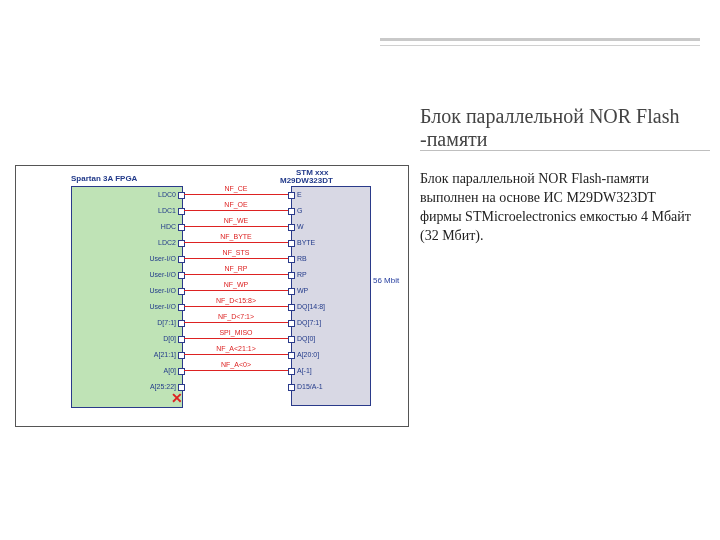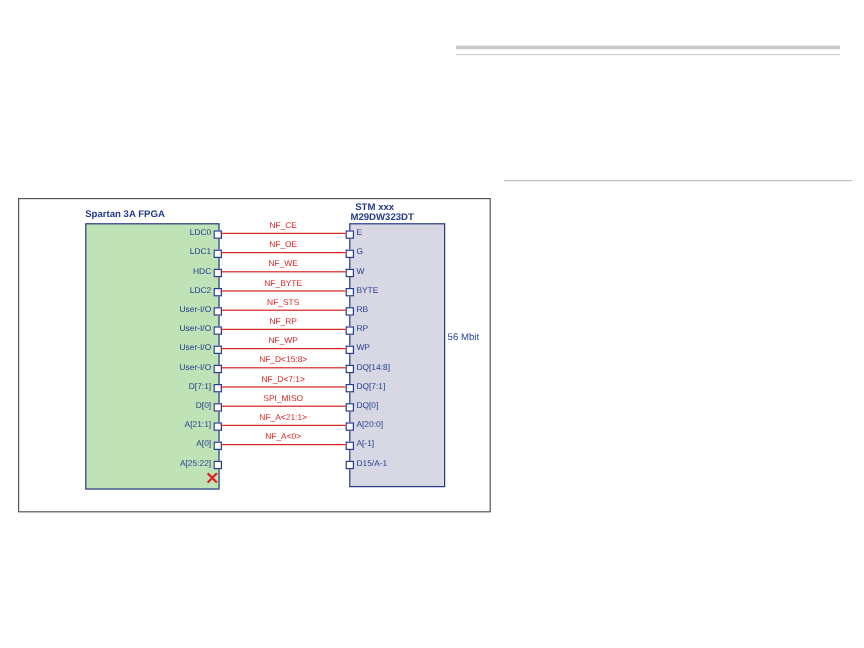--- a/index.html
+++ b/index.html
@@ -25,28 +25,30 @@
   .xmark{position:absolute;font-family:Arial;font-size:14px;color:#d22;font-weight:bold;}
   .sidebits{position:absolute;font-size:8px;color:#2840a0;}
 </style>
 </head>
 <body>
 <div class="page">
 
   <div class="hr-top"></div>
   <div class="hr-top2"></div>
 
+  <div class="title">Блок параллельной NOR Flash -памяти</div>
   <div class="hr-title"></div>
+  <div class="body">Блок параллельной NOR Flash-памяти выполнен на основе ИС M29DW323DT фирмы STMicroelectronics емкостью 4 Мбайт (32 Мбит).</div>
 
   <div class="diagram-frame">
     <div class="diagram">
 
       <div class="label" style="left:55px;top:8px;">Spartan 3A FPGA</div>
       <div class="label" style="left:280px;top:2px;">STM xxx</div>
-      <div class="label" style="left:276px;top:10px;">M29DW323DT</div>
+      <div class="label" style="left:264px;top:10px;">M29DW323DT</div>
 
       <div class="chip fpga"></div>
       <div class="chip flash"></div>
       <div class="sidebits" style="left:357px;top:110px;">56 Mbit</div>
 
       <div id="rows">
           <div class="plabel r" style="left: 112px; top: 25px;">LDC0</div>
           <div class="pin" style="left: 162px; top: 26px;"></div>
           <div class="plabel l" style="left: 281px; top: 25px;">E</div>
           <div class="pin" style="left: 272px; top: 26px;"></div>

